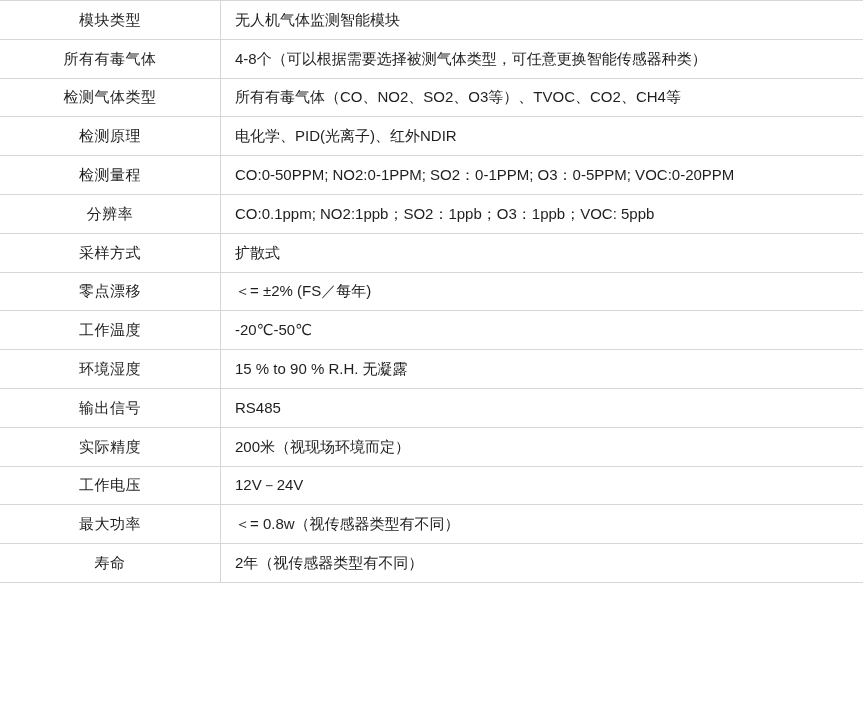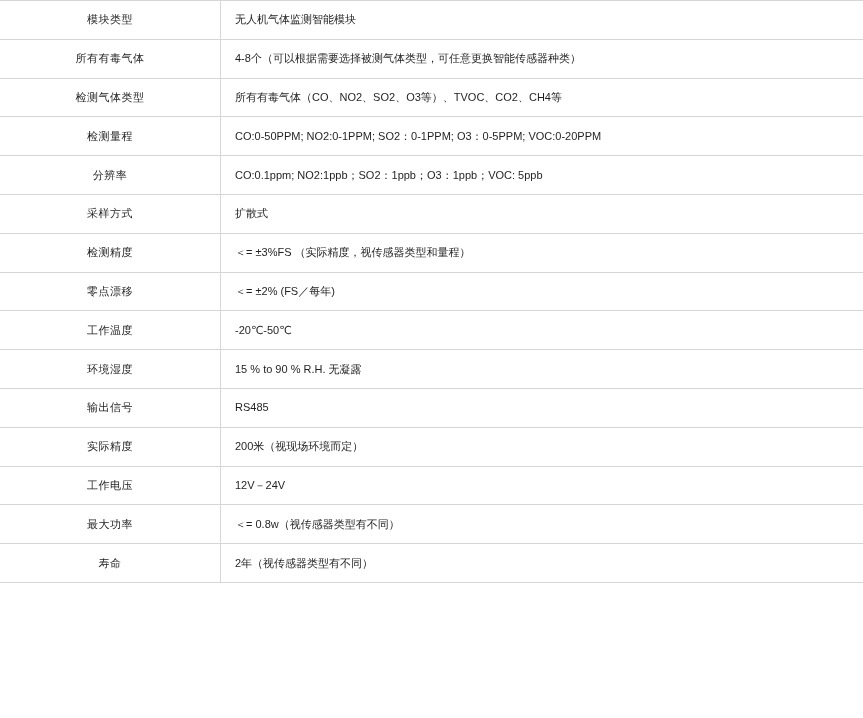--- a/index.html
+++ b/index.html
@@ -18,21 +18,21 @@
     width: 863px;
     border-collapse: collapse;
     table-layout: fixed;
   }
   .spec-table tr {
     height: 38.8px;
   }
   .spec-table td {
     border: 1px solid #d6d6d6;
     padding: 8px 12px;
-    font-size: 11px;
+    font-size: 15px;
     line-height: 1.35;
     vertical-align: middle;
     background: #ffffff;
   }
   .spec-table td.label-cell {
     width: 196px;
     text-align: center;
     color: #1f1f1f;
     letter-spacing: 0.5px;
   }
@@ -63,34 +63,34 @@
     </tr>
     <tr>
       <td class="label-cell">所有有毒气体</td>
       <td class="value-cell">4-8个（可以根据需要选择被测气体类型，可任意更换智能传感器种类）</td>
     </tr>
     <tr>
       <td class="label-cell">检测气体类型</td>
       <td class="value-cell">所有有毒气体（CO、NO2、SO2、O3等）、TVOC、CO2、CH4等</td>
     </tr>
     <tr>
+      <td class="label-cell">检测原理</td>
+      <td class="value-cell">电化学、PID(光离子)、红外NDIR</td>
+    </tr>
+    <tr>
       <td class="label-cell">检测量程</td>
       <td class="value-cell">CO:0-50PPM; NO2:0-1PPM; SO2：0-1PPM; O3：0-5PPM; VOC:0-20PPM</td>
     </tr>
     <tr>
       <td class="label-cell">分辨率</td>
       <td class="value-cell">CO:0.1ppm; NO2:1ppb；SO2：1ppb；O3：1ppb；VOC: 5ppb</td>
     </tr>
     <tr>
       <td class="label-cell">采样方式</td>
       <td class="value-cell">扩散式</td>
-    </tr>
-    <tr>
-      <td class="label-cell">检测精度</td>
-      <td class="value-cell">＜= ±3%FS （实际精度，视传感器类型和量程）</td>
     </tr>
     <tr>
       <td class="label-cell">零点漂移</td>
       <td class="value-cell">＜= ±2% (FS／每年)</td>
     </tr>
     <tr>
       <td class="label-cell">工作温度</td>
       <td class="value-cell">-20℃-50℃</td>
     </tr>
     <tr>

